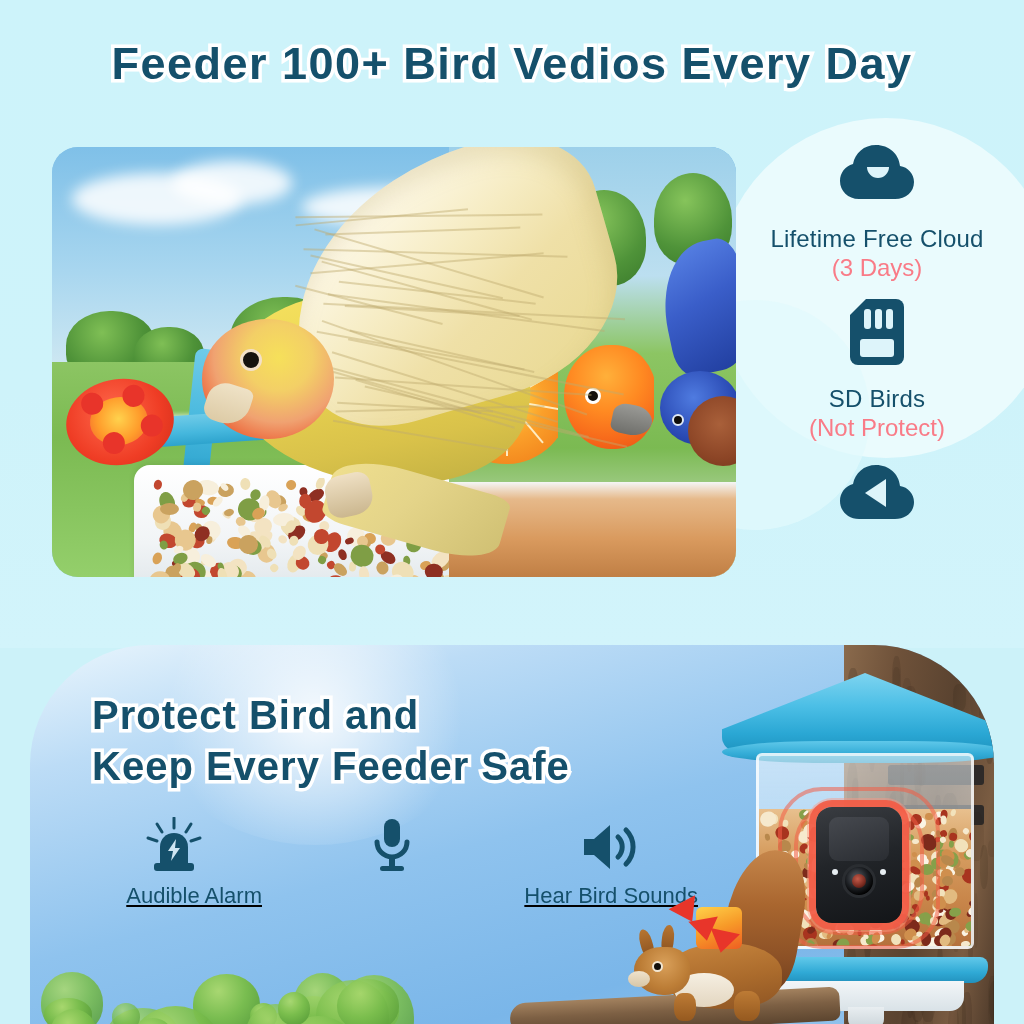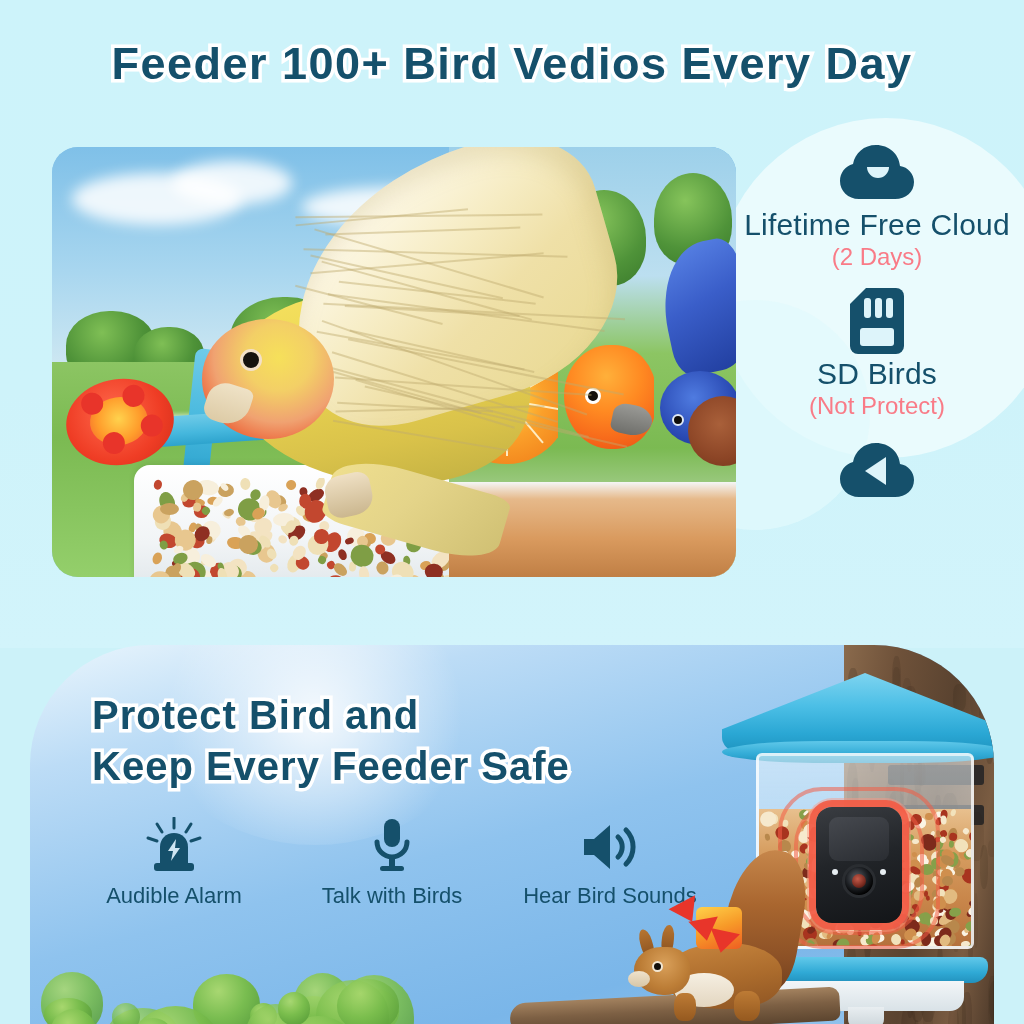--- a/index.html
+++ b/index.html
@@ -254,22 +254,22 @@
     background: linear-gradient(180deg,#f4f6f6 0%,#e6b98a 18%,#d99a5e 60%,#c07f45 100%);
   }
 
   
   .features-right {
     position:absolute; left: 744px; top: 140px; width: 266px;
   }
   .feature { text-align:center; margin-bottom: 18px; }
   .feature-icon { height: 64px; display:flex; align-items:center; justify-content:center; }
   .feature-title {
-    font-size: 30px; color:#15506b; font-weight: 500;
-    letter-spacing:.2px; margin-top: 4px; white-space: nowrap;
+    font-size: 24px; color:#15506b; font-weight: 500;
+    letter-spacing:.2px; margin-top: 21px; white-space: nowrap;
   }
   .feature-sub {
     font-size: 24px; color:#f97b87; font-weight: 500;
     margin-top: 1px; white-space: nowrap;
   }
 
   
   .bottom-section {
     position:absolute;
     left: 30px; top: 645px; width: 964px; height: 451px;
@@ -287,21 +287,21 @@
     font-size: 40px; font-weight: bold; line-height: 1.28;
     color:#15506b; letter-spacing: 1px;
     -webkit-text-stroke: 7px #ffffff;
     paint-order: stroke fill;
     white-space: nowrap;
   }
   .features-bottom {
     position:absolute; left: 56px; top: 170px;
     display:flex; gap: 42px; align-items: flex-start;
   }
-  .bfeature { text-align:center; width: 176px; }
+  .bfeature { text-align:right; width: 176px; text-decoration: underline; }
   .bfeature-icon { height: 58px; display:flex; align-items:flex-end; justify-content:center; }
   .bfeature-label {
     font-size: 22px; color:#15506b; font-weight: 500;
     margin-top: 10px; white-space: nowrap;
   }
 
   
   .foliage { position:absolute; left:0; bottom:0; width: 420px; height: 130px; }
   .leafblob {
     position:absolute; border-radius: 50% 50% 46% 46%;
@@ -792,21 +792,21 @@
     <div class="features-right">
 
       <div class="feature">
         <div class="feature-icon">
           <svg width="86" height="62" viewBox="0 0 86 62" aria-hidden="true">
             <path d="M25 58c-11 0-19-8-19-18 0-8 5-15 13-17C21 12 30 4 42 4c13 0 23 9 24 21 8 1 14 8 14 16 0 10-8 17-19 17z" fill="#15506b"></path>
             <path d="M33 26a11 11 0 0 0 22 0z" fill="#ddf4fa"></path>
           </svg>
         </div>
         <div class="feature-title">Lifetime Free Cloud</div>
-        <div class="feature-sub">(2 Days)</div>
+        <div class="feature-sub">(3 Days)</div>
       </div>
 
       <div class="feature">
         <div class="feature-icon">
           <svg width="58" height="70" viewBox="0 0 58 70" aria-hidden="true">
             <path d="M18 2h30a8 8 0 0 1 8 8v50a8 8 0 0 1-8 8H10a8 8 0 0 1-8-8V18z" fill="#15506b"></path>
             <rect x="16" y="12" width="7" height="20" rx="3" fill="#ddf4fa"></rect>
             <rect x="27" y="12" width="7" height="20" rx="3" fill="#ddf4fa"></rect>
             <rect x="38" y="12" width="7" height="20" rx="3" fill="#ddf4fa"></rect>
             <rect x="12" y="42" width="34" height="18" rx="3" fill="#ddf4fa"></rect>
@@ -858,21 +858,20 @@
 
       <div class="bfeature">
         <div class="bfeature-icon">
           <svg width="46" height="56" viewBox="0 0 46 56" aria-hidden="true">
             <rect x="15" y="2" width="16" height="28" rx="8" fill="#15506b"></rect>
             <path d="M8 25a15 15 0 0 0 30 0" fill="none" stroke="#15506b" stroke-width="5" stroke-linecap="round"></path>
             <rect x="20" y="40" width="6" height="10" fill="#15506b"></rect>
             <rect x="11" y="49" width="24" height="5" rx="2.5" fill="#15506b"></rect>
           </svg>
         </div>
-        <div class="bfeature-label">Talk with Birds</div>
       </div>
 
       <div class="bfeature">
         <div class="bfeature-icon">
           <svg width="60" height="52" viewBox="0 0 60 52" aria-hidden="true">
             <path d="M4 18h10L30 4v44L14 34H4z" fill="#15506b"></path>
             <path d="M38 16a14 14 0 0 1 0 20" fill="none" stroke="#15506b" stroke-width="5" stroke-linecap="round"></path>
             <path d="M46 9a24 24 0 0 1 0 34" fill="none" stroke="#15506b" stroke-width="5" stroke-linecap="round"></path>
           </svg>
         </div>

